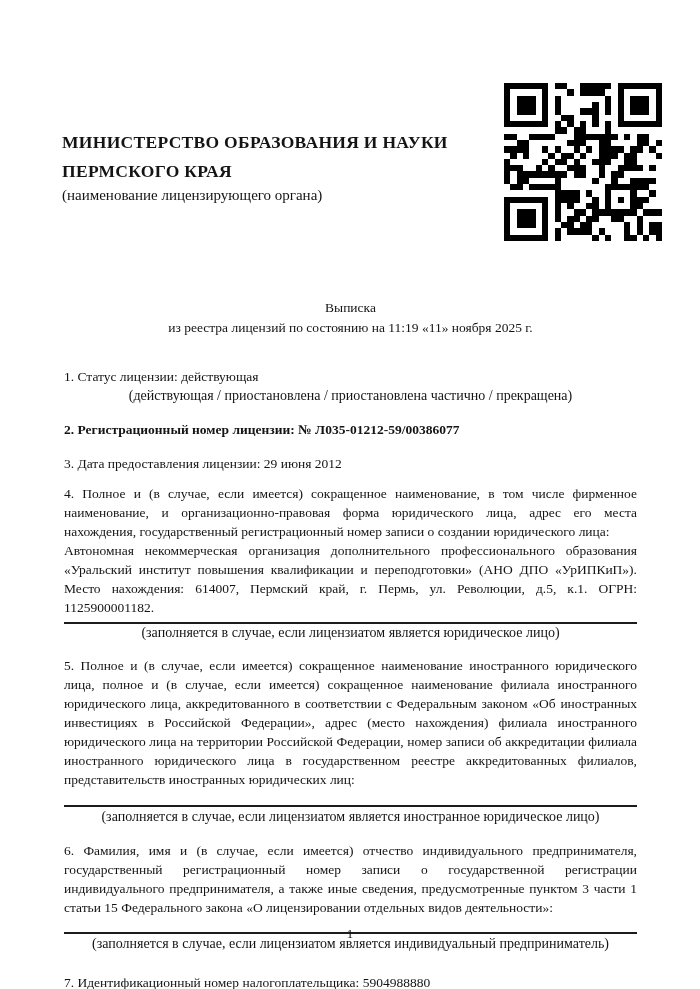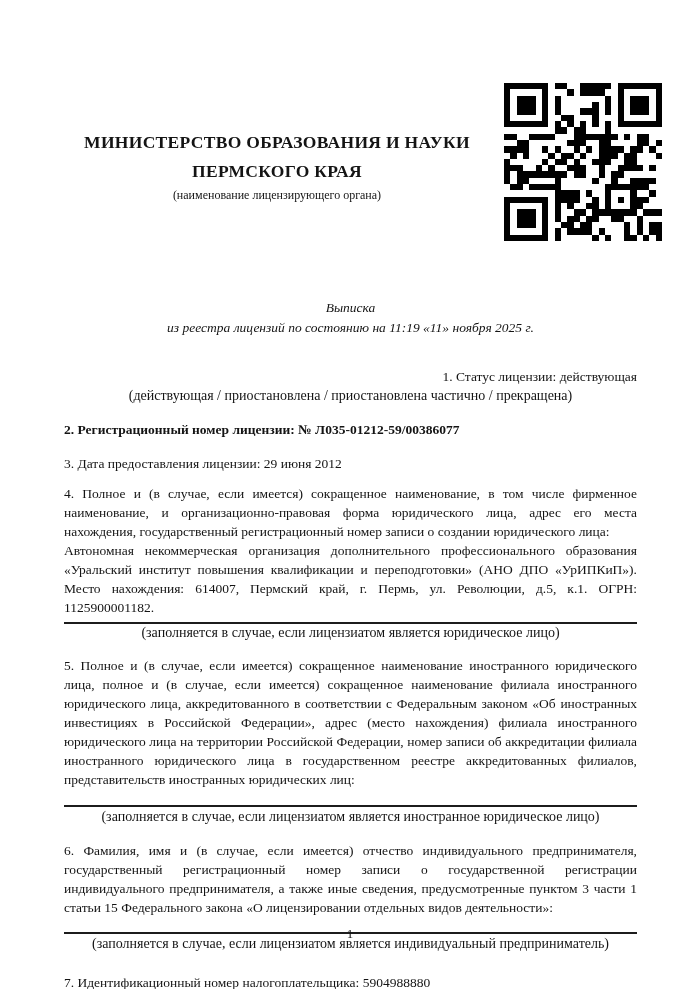--- a/index.html
+++ b/index.html
@@ -23,61 +23,61 @@
     left: 504px;
     width: 158px;
     height: 158px;
   }
   .qr svg { display: block; width: 100%; height: 100%; }
   .ministry {
     position: absolute;
     top: 128px;
     left: 62px;
     width: 430px;
-    text-align: center;
+    text-align: left;
   }
   .ministry-name {
     font-size: 17.5px;
     font-weight: bold;
     line-height: 29px;
     letter-spacing: 0.3px;
   }
   .ministry-caption {
-    font-size: 12px;
+    font-size: 15px;
     line-height: 14px;
     margin-top: 2px;
   }
   
   .content {
     position: absolute;
     top: 298px;
     left: 64px;
     width: 573px;
     font-size: 13.5px;
     line-height: 19px;
   }
-  .doc-heading { text-align: center; line-height: 20px; font-style: italic; }
+  .doc-heading { text-align: center; line-height: 20px; }
   .line { display: block; }
   .item-single { margin-top: 0; }
   .small-caption {
     text-align: center;
     font-size: 14px;
     line-height: 14px;
   }
   .para {
     text-align: justify;
     text-justify: inter-word;
   }
   .rule {
     border: none;
     border-top: 2px solid #1c1c1c;
     margin: 0;
   }
   
-  .mt-item1   { margin-top: 29px; text-align: right; }
+  .mt-item1   { margin-top: 29px; }
   .mt-cap1    { margin-top: 3px; }
   .mt-item2   { margin-top: 17px; font-weight: bold; }
   .mt-item3   { margin-top: 15px; }
   .mt-item4   { margin-top: 11px; }
   .mt-rule4   { margin-top: 5px; }
   .mt-cap4    { margin-top: 2px; }
   .mt-item5   { margin-top: 16px; }
   .mt-rule5   { margin-top: 16px; }
   .mt-cap5    { margin-top: 3px; }
   .mt-item6   { margin-top: 17px; }

